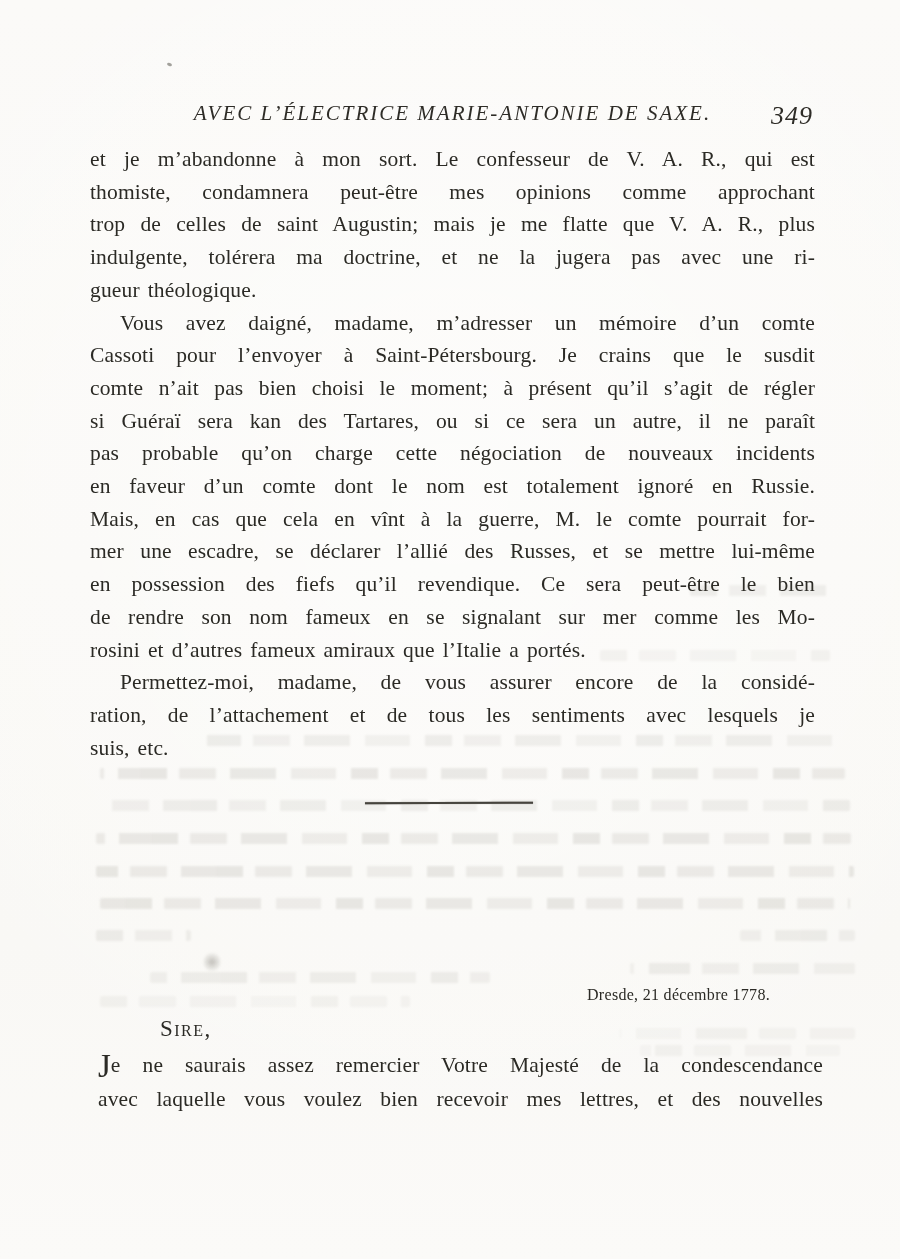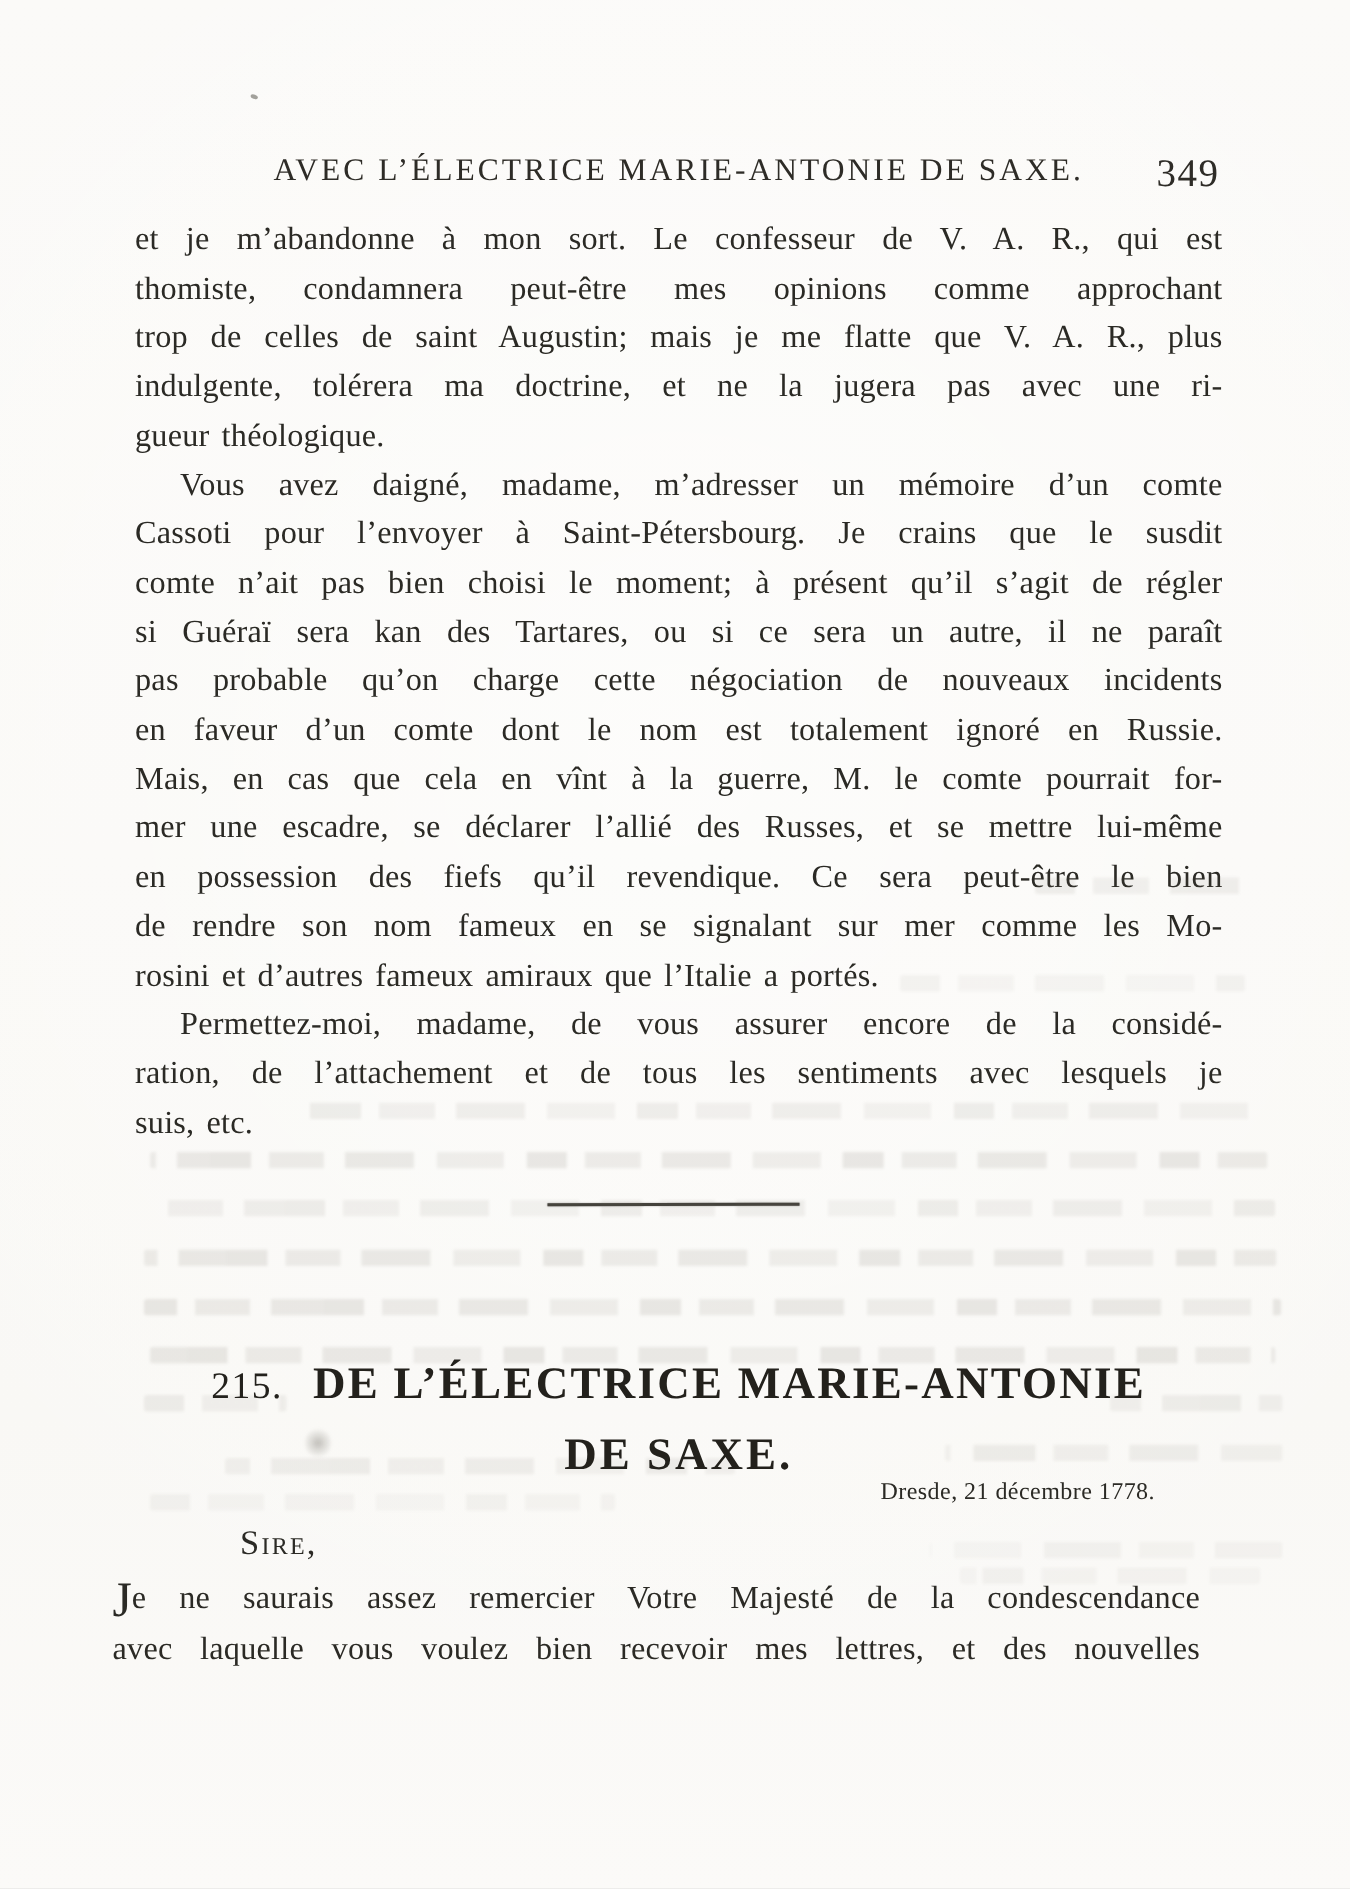--- a/index.html
+++ b/index.html
@@ -9,21 +9,21 @@
     margin:0 auto;
     background:
       radial-gradient(ellipse 120% 90% at 50% 40%, rgba(255,255,255,.55) 0%, rgba(255,255,255,0) 60%),
       linear-gradient(180deg,#fbfaf8 0%,#faf9f6 45%,#f9f8f5 75%,#fbfaf8 100%);
     overflow:hidden;
     font-family:"Liberation Serif","DejaVu Serif",serif;
     color:#2b2a25;
   }
 
   
-  .running-head{position:absolute;top:101px;left:90px;width:725px;height:30px;}
+  .running-head{position:absolute;top:101px;left:90px;width:725px;height:30px;font-style:italic;}
   .rh-title{
     display:block;text-align:center;
     font-size:21px;letter-spacing:2px;color:#2e2c27;
     font-weight:500;
   }
   .rh-folio{
     position:absolute;top:0;right:2px;
     font-size:26px;letter-spacing:1px;color:#2e2c27;
   }
 
@@ -54,21 +54,21 @@
   .dateline{
     position:absolute;top:986px;right:130px;
     font-size:16px;letter-spacing:.3px;color:#2b2a25;
   }
   .salutation{
     position:absolute;top:1016px;left:160px;
     font-size:23px;font-variant:small-caps;letter-spacing:1.5px;color:#2b2a25;
   }
 
   .letter-opening{
-    position:absolute;top:1048px;left:75px;width:725px;
+    position:absolute;top:1048px;left:98px;width:725px;
     font-size:21.5px;line-height:34px;
     word-spacing:2.5px;letter-spacing:.15px;
   }
   .lline{text-align:justify;text-align-last:justify;}
   .initial{
     font-size:33px;line-height:0;vertical-align:-5px;letter-spacing:0;
   }
 
   
   .ghost{
@@ -140,26 +140,20 @@
   <div class="ghost g-b" style="top:930px;left:96px;width:95px;"></div>
   <div class="ghost g-b" style="top:930px;left:740px;width:115px;background-position:60px 0;"></div>
   <div class="ghost g-b" style="top:963px;left:630px;width:225px;background-position:33px 0;"></div>
   <div class="ghost g-b" style="top:972px;left:150px;width:340px;background-position:70px 0;"></div>
   <div class="ghost g-c" style="top:996px;left:100px;width:310px;"></div>
   <div class="ghost g-c" style="top:1028px;left:620px;width:235px;background-position:100px 0;"></div>
   <div class="ghost g-c" style="top:1045px;left:640px;width:200px;background-position:15px 0;"></div>
 
   <div class="blot-1"></div>
 
-  <section class="section-heading">
-    <div class="sh-line1">
-      <span class="sh-num">215.</span><span>DE L’ÉLECTRICE MARIE-ANTONIE</span>
-    </div>
-    <div class="sh-line2">DE SAXE.</div>
-  </section>
 
   <div class="dateline">Dresde, 21 décembre 1778.</div>
 
   <div class="salutation">Sire,</div>
 
   <div class="letter-opening">
     <div class="lline"><span class="initial">J</span><span>e ne saurais assez remercier Votre Majesté de la condescendance</span></div>
     <div class="lline">avec laquelle vous voulez bien recevoir mes lettres, et des nouvelles</div>
   </div>
 

